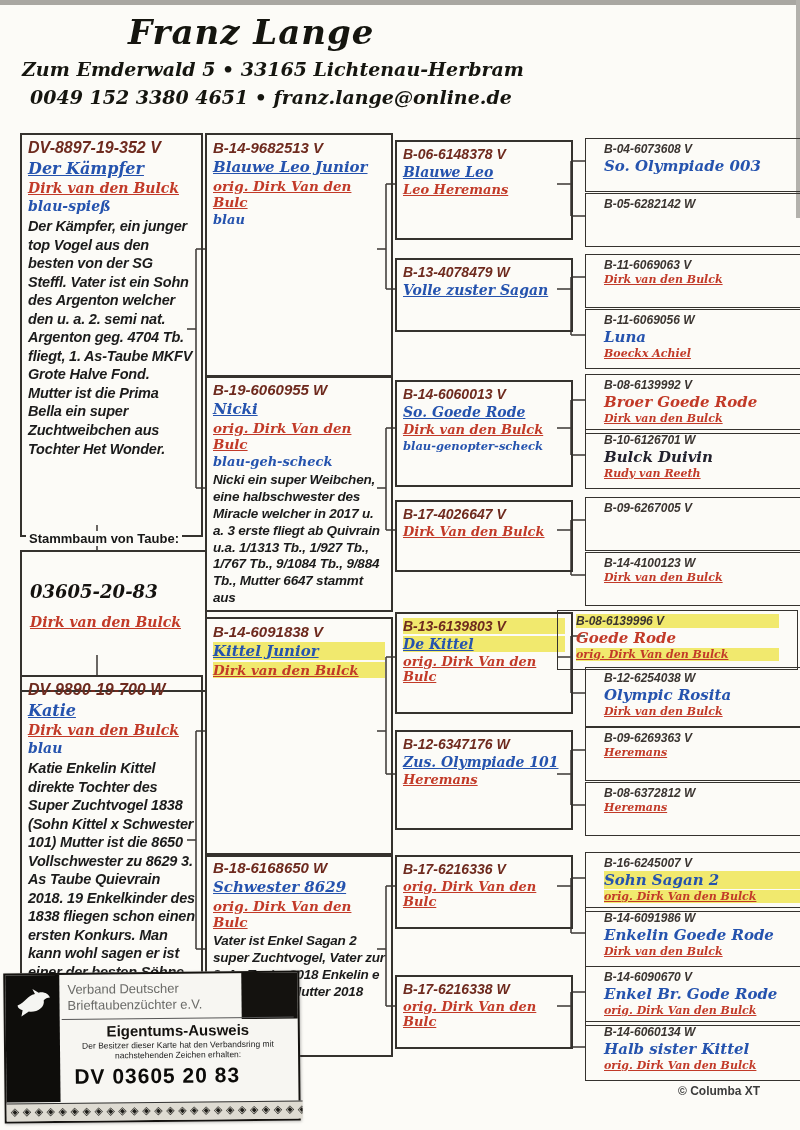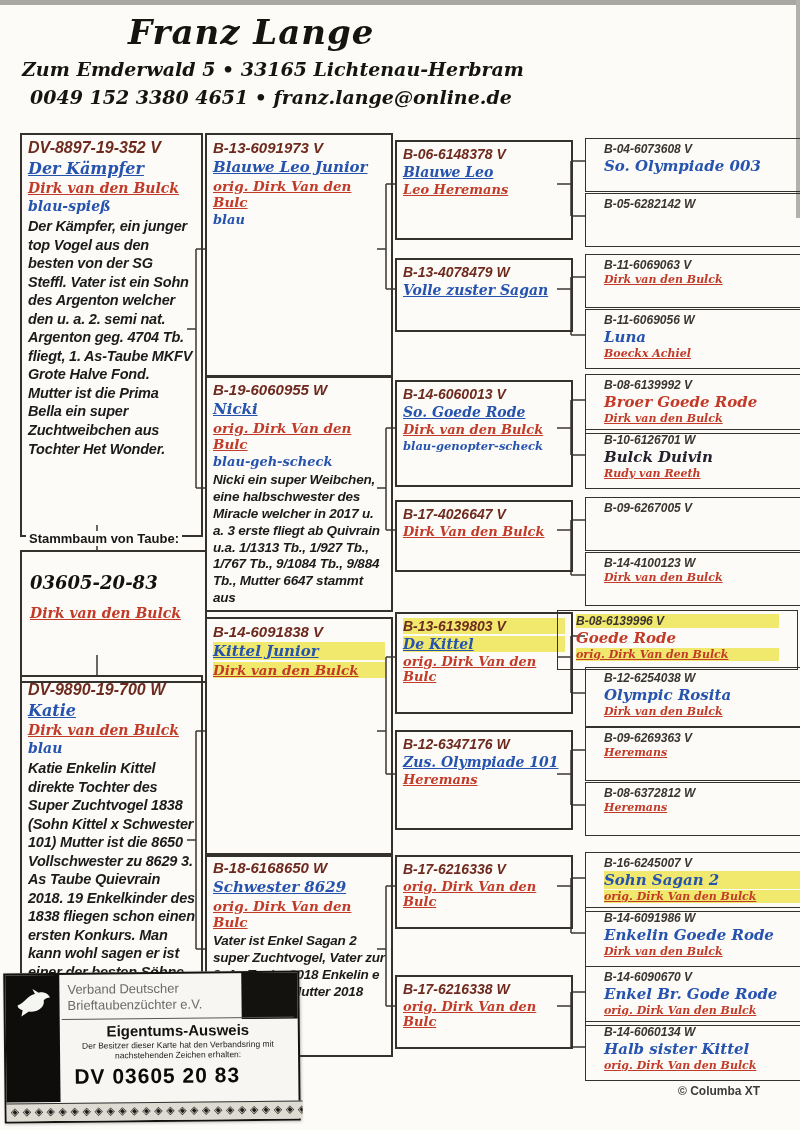--- a/index.html
+++ b/index.html
@@ -36,21 +36,21 @@
   .g3 .colorline{font-size:11.5px}
 
   .bodytext{font:bold italic 14.5px/1.28 "Liberation Sans",sans-serif;color:var(--body-black,#1b1b1b);margin-top:3px;letter-spacing:-0.2px}
   .g2 .bodytext{font-size:13.5px;line-height:1.25}
 
   .n-red{color:var(--script-red,#c23a28)}
   .n-dark{color:#23222e}
   .hl{background:var(--highlight-yellow,#f1e96e)}
 
   .subject-label{position:absolute;left:26px;top:531px;background:#fcfbf7;padding:0 3px;font:bold 13px "Liberation Sans",sans-serif;color:#171717;z-index:2}
-  .subject-box{position:absolute;left:20px;top:550px;width:167px;height:105px;border:2px solid #35322e;padding:20px 8px 4px;z-index:1}
+  .subject-box{position:absolute;left:20px;top:550px;width:167px;height:105px;border:2px solid #35322e;padding:29px 8px 4px;z-index:1}
   .subject-ring{font:bold italic 18px "DejaVu Serif",serif;color:#14120f}
   .subject-breeder{font:bold italic 14px "DejaVu Serif",serif;color:var(--script-red,#c23a28);text-decoration:underline;margin-top:12px}
 
   .copyright{position:absolute;left:678px;top:1084px;font:bold 12px "Liberation Sans",sans-serif;color:#3c3c3c;z-index:2}
 
   .card{position:absolute;left:4px;top:972px;width:292px;height:146px;background:#f7f6f2;border:2px solid #14120f;z-index:3;transform:rotate(-0.6deg);box-shadow:1px 1px 3px rgba(0,0,0,.25)}
   .card-strip{position:absolute;left:0;top:0;width:54px;height:127px;background:#0e0d0b}
   .card-block{position:absolute;right:0;top:0;width:56px;height:46px;background:#14120f}
   .card-org{position:absolute;left:62px;top:7px;font:13px "Liberation Sans",sans-serif;color:#6b6b68;line-height:1.25}
   .card-inner{position:absolute;left:56px;top:44px;width:232px;height:83px;border-top:1px solid #555;text-align:center}
@@ -148,21 +148,21 @@
 
 <div class="pbox g1" style="left:20px;top:675px;width:167px;height:330px">
   <div class="id">DV-9890-19-700 W</div>
   <div class="name">Katie</div>
   <div class="breeder">Dirk van den Bulck</div>
   <div class="colorline">blau</div>
   <div class="bodytext">Katie Enkelin Kittel direkte Tochter des Super Zuchtvogel 1838 (Sohn Kittel x Schwester 101) Mutter ist die 8650 Vollschwester zu 8629 3. As Taube Quievrain 2018. 19 Enkelkinder des 1838 fliegen schon einen ersten Konkurs. Man kann wohl sagen er ist einer der besten Söhne des Kittels.</div>
 </div>
 
 <div class="pbox g2" style="left:205px;top:133px;width:172px;height:233px">
-  <div class="id">B-13-6091973 V</div>
+  <div class="id">B-14-9682513 V</div>
   <div class="name">Blauwe Leo Junior</div>
   <div class="breeder">orig. Dirk Van den Bulc</div>
   <div class="colorline">blau</div>
 </div>
 
 <div class="pbox g2" style="left:205px;top:375px;width:172px;height:225px">
   <div class="id">B-19-6060955 W</div>
   <div class="name">Nicki</div>
   <div class="breeder">orig. Dirk Van den Bulc</div>
   <div class="colorline">blau-geh-scheck</div>

